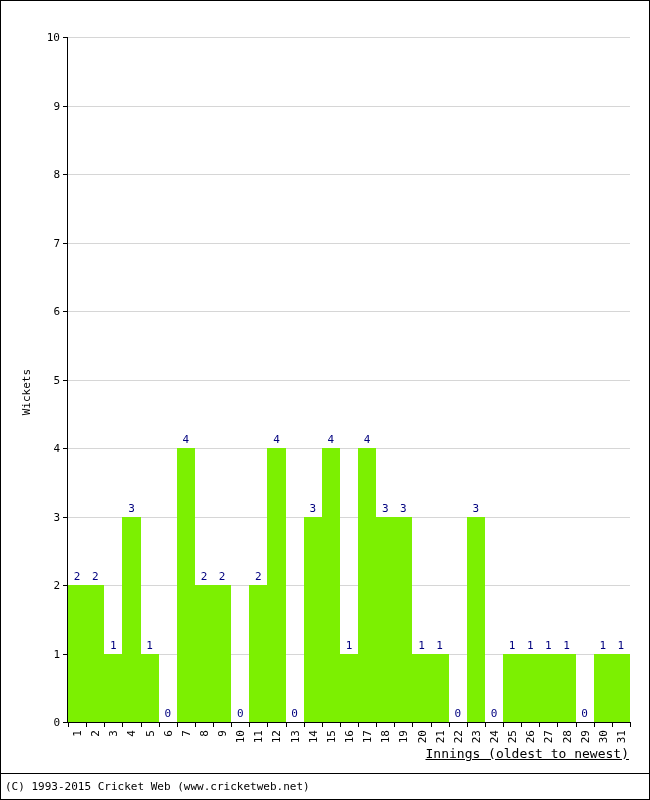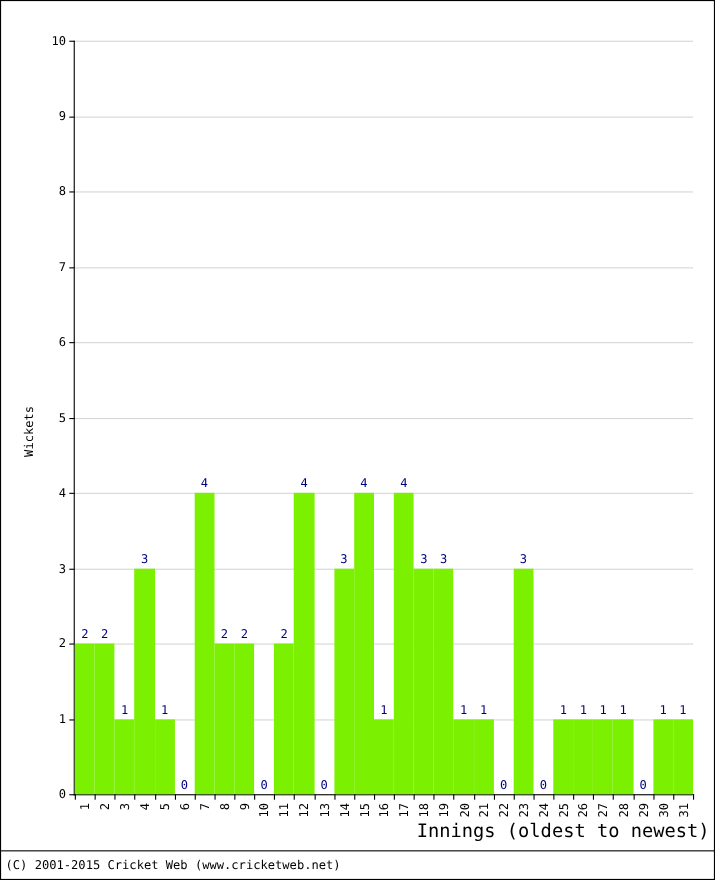--- a/index.html
+++ b/index.html
@@ -113,25 +113,26 @@
     font-size: 11px;
     color: #000000;
     white-space: nowrap;
     writing-mode: vertical-rl;
     transform: rotate(180deg);
     transform-origin: center;
     line-height: 1;
   }
   #xaxis-title {
     position: absolute;
-    right: 4px;
+    right: 20px;
     top: 745px;
-    font-size: 17px;
-    color: #000000;
-    white-space: nowrap;
+    font-size: 13px;
+    color: #000000;
+    white-space: nowrap;
+    text-decoration: underline;
   }
   #yaxis-title {
     position: absolute;
     left: 19px;
     top: 368px;
     font-size: 11px;
     color: #000000;
     white-space: nowrap;
     writing-mode: vertical-rl;
     transform: rotate(180deg);
@@ -345,15 +346,15 @@
       <div class="xtick-mark" style="left: 592.742px;"></div>
       <div class="xtick-label" style="left: 596.806px;">30</div>
       <div class="xtick-mark" style="left: 610.871px;"></div>
       <div class="xtick-label" style="left: 614.935px;">31</div>
       <div class="xtick-mark" style="left: 629px;"></div>
     </div>
 
   <div id="xaxis-title">Innings (oldest to newest)</div>
 
   <div id="footer-sep"></div>
-  <div id="footer-text">(C) 2001-2015 Cricket Web (www.cricketweb.net)</div>
+  <div id="footer-text">(C) 1993-2015 Cricket Web (www.cricketweb.net)</div>
 
 </div>
 
 </body></html>

